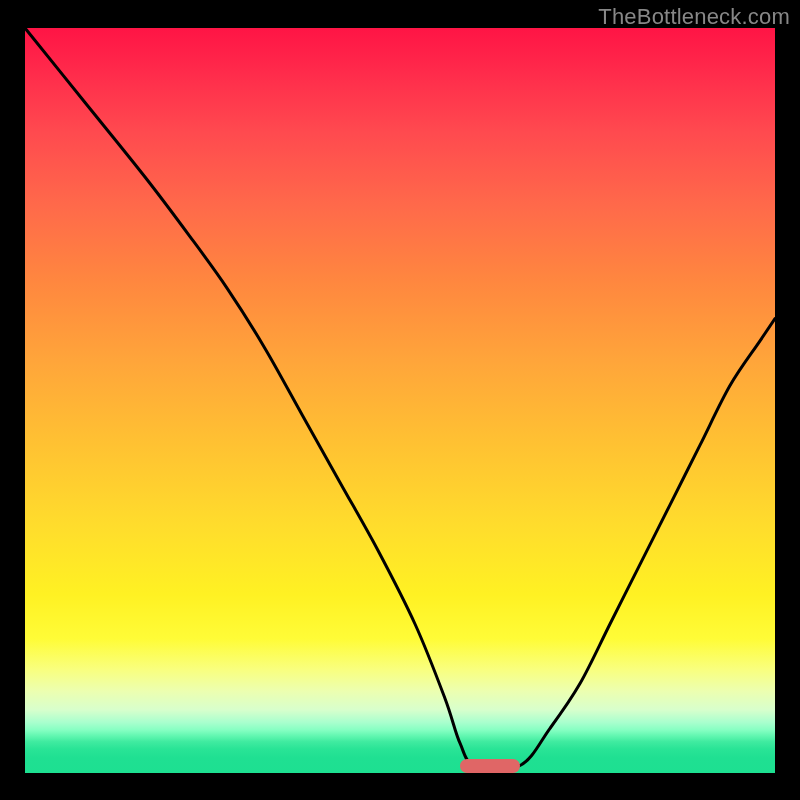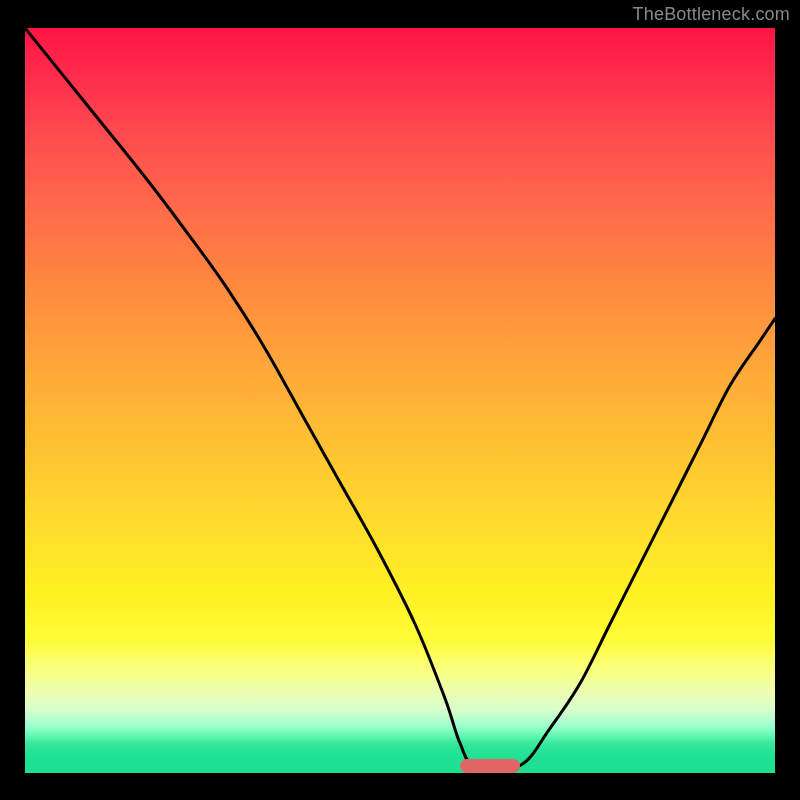--- a/index.html
+++ b/index.html
@@ -15,21 +15,21 @@
     position: relative;
     width: 800px;
     height: 800px;
     background: #000;
   }
   .watermark {
     position: absolute;
     top: 4px;
     right: 10px;
     color: #878787;
-    font-size: 18px;
+    font-size: 22px;
     font-weight: 400;
     letter-spacing: 0.2px;
     z-index: 50;
   }
   .plot-area {
     position: absolute;
     left: 25px;
     top: 28px;
     width: 750px;
     height: 745px;

